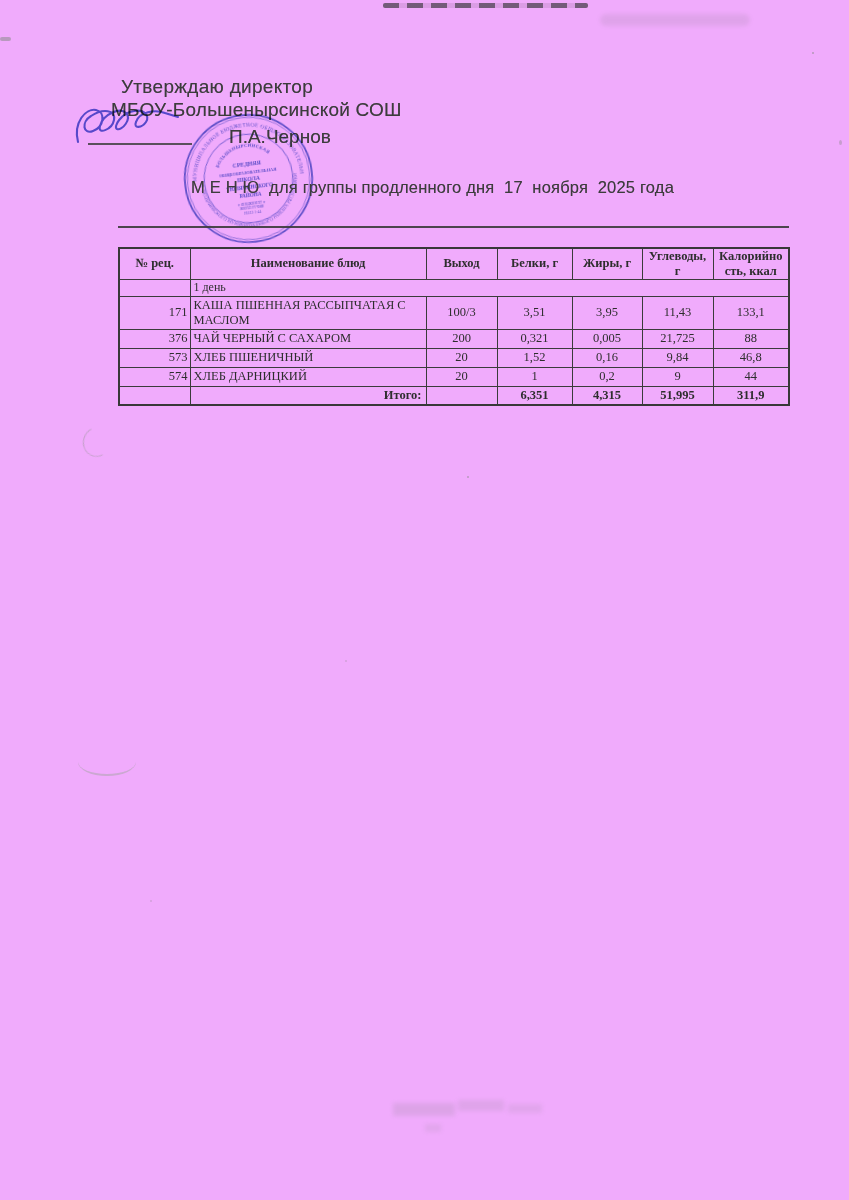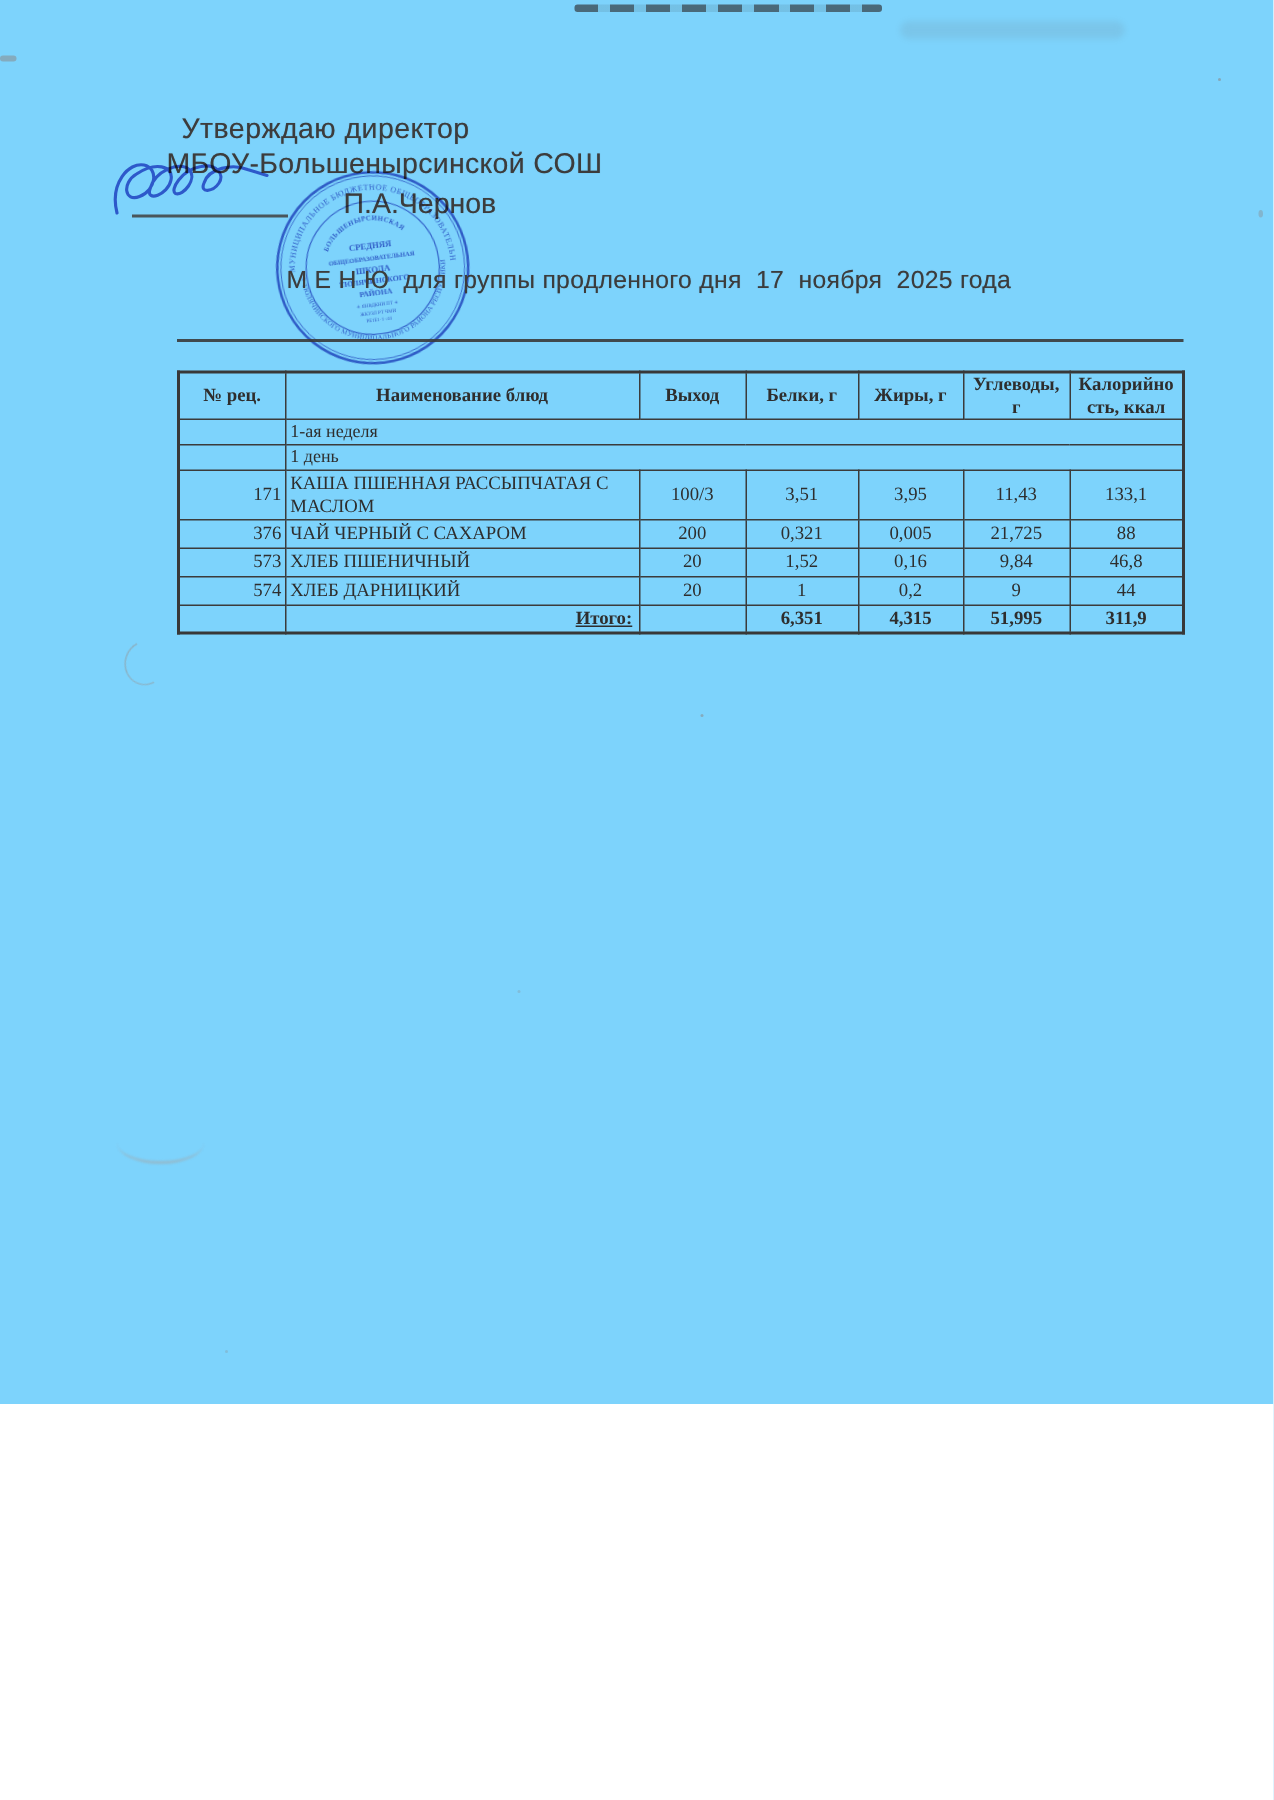--- a/index.html
+++ b/index.html
@@ -1,18 +1,18 @@
 <!DOCTYPE html>
 <html><head>
 <meta charset="utf-8">
 <style>
   html,body{margin:0;padding:0;background:#ffffff;}
   #page{
-    position:relative;width:849px;height:936px;overflow:hidden;
-    background:#7dd3fc;
+    position:relative;width:849px;height:1200px;overflow:hidden;
+    background:#f0abfc;
     font-family:"Liberation Sans",sans-serif;
   }
   .abs{position:absolute;}
   .scan-text{color:#3c3c3c;text-shadow:0 0 .5px rgba(60,60,60,.5);}
   .approve1{left:121px;top:76px;font-size:19px;letter-spacing:.3px;}
   .approve2{left:111px;top:99px;font-size:19px;letter-spacing:.2px;}
   .director{left:229px;top:126px;font-size:19px;}
   .menu-title{left:191px;top:178px;font-size:16.5px;white-space:pre;letter-spacing:.2px;}
   .sig-line{left:88px;top:143px;width:104px;height:2px;background:#3f3f3f;opacity:.85;}
   .hrule{left:118px;top:226px;width:671px;height:2px;background:#3a3a3a;opacity:.9;}
@@ -31,21 +31,21 @@
     font-size:12.5px;line-height:1.18;overflow:hidden;}
   table.menu th{font-weight:bold;text-align:center;vertical-align:middle;height:29px;}
   th.brk{word-break:break-all;}
   tr.sect td{height:16px;text-align:left;font-size:12px;}
   tr.dish td{height:18px;}
   tr.dish td.num{text-align:right;padding-right:2px;}
   tr.dish td.nm{text-align:left;}
   tr.dish td.val{text-align:center;}
   tr.dish.tall td{height:32px;}
   tr.total td{height:17px;font-weight:bold;}
-  tr.total td.lbl{text-align:right;padding-right:4px;text-decoration:underline;}
+  tr.total td.lbl{text-align:right;padding-right:4px;}
   tr.total td.val{text-align:center;}
 
   
   .streak{left:383px;top:3px;width:205px;height:5px;border-radius:2px;opacity:.75;filter:blur(.4px);
     background:repeating-linear-gradient(90deg,rgba(45,45,48,.85) 0 16px,rgba(45,45,48,.15) 16px 24px);}
   .streak2{left:600px;top:14px;width:150px;height:12px;border-radius:6px;opacity:.12;filter:blur(2px);background:#6a6a6e;}
   .dash-tl{left:0;top:37px;width:11px;height:4px;background:#8a8a8a;opacity:.55;border-radius:2px;}
   .arc1{left:83px;top:427px;width:26px;height:28px;border:1.6px solid transparent;
     border-left-color:rgba(150,150,150,.5);border-bottom-color:rgba(150,150,150,.45);
     border-radius:50%;transform:rotate(18deg);filter:blur(.4px);}
@@ -143,24 +143,20 @@
         <th>№ рец.</th>
         <th>Наименование блюд</th>
         <th>Выход</th>
         <th>Белки, г</th>
         <th>Жиры, г</th>
         <th>Углеводы, г</th>
         <th class="brk">Калорийность, ккал</th>
       </tr>
       <tr class="sect">
         <td></td>
-        <td colspan="6">1-ая неделя</td>
-      </tr>
-      <tr class="sect">
-        <td></td>
         <td colspan="6">1 день</td>
       </tr>
       <tr class="dish tall">
         <td class="num">171</td>
         <td class="nm">КАША ПШЕННАЯ РАССЫПЧАТАЯ С МАСЛОМ</td>
         <td class="val">100/3</td>
         <td class="val">3,51</td>
         <td class="val">3,95</td>
         <td class="val">11,43</td>
         <td class="val">133,1</td>

